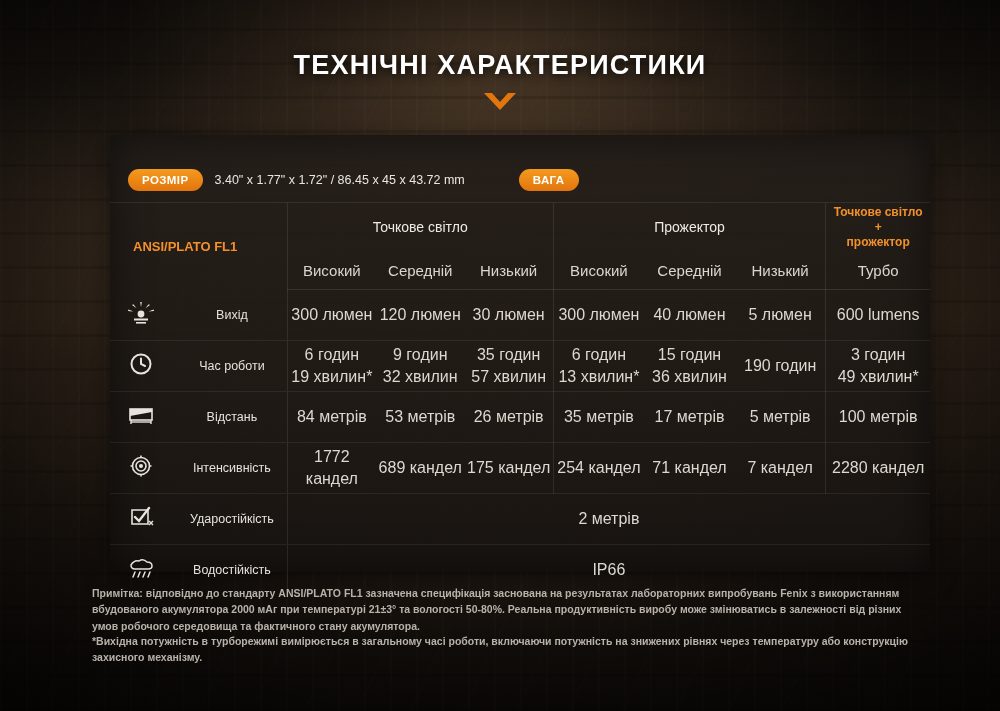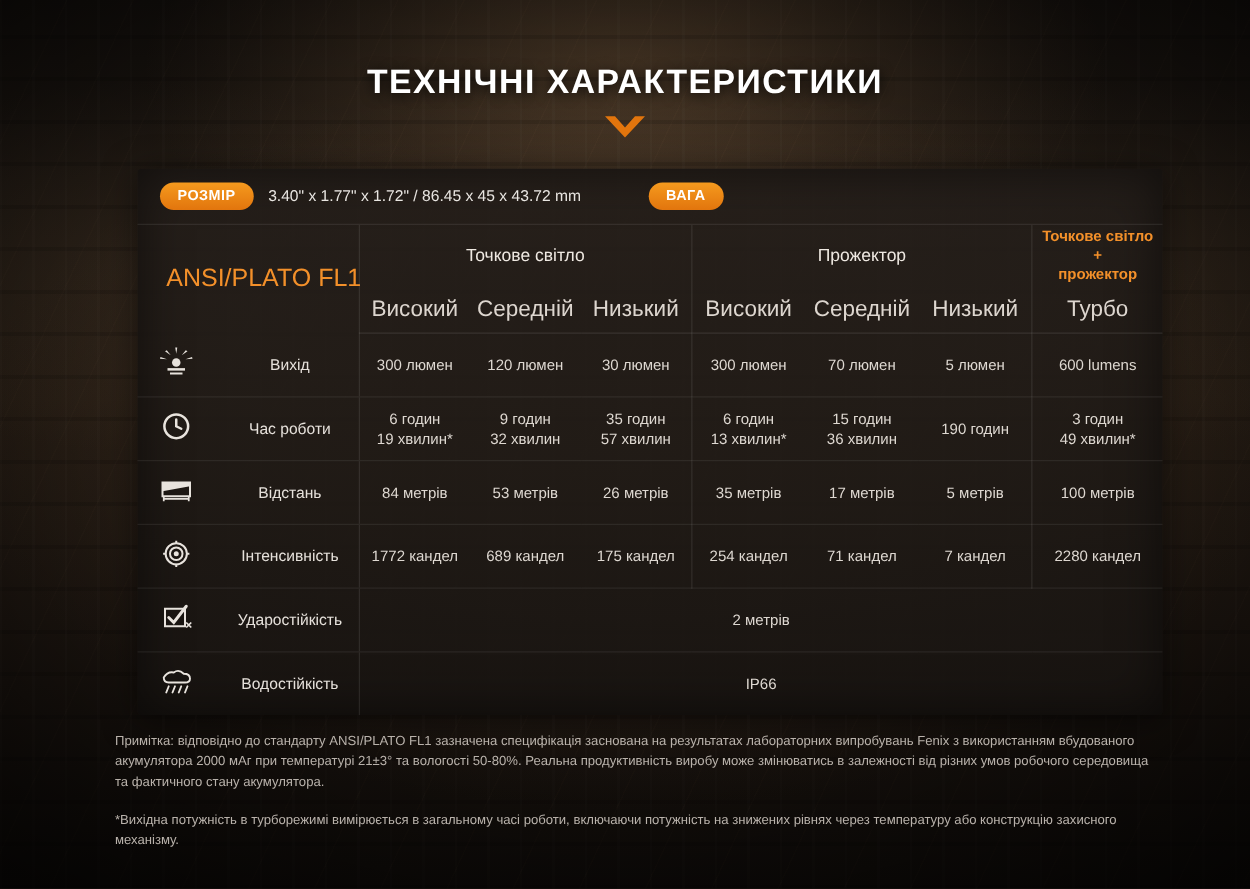--- a/index.html
+++ b/index.html
@@ -71,20 +71,21 @@
     background: linear-gradient(180deg, rgba(36,30,26,0.90) 0%, rgba(30,25,21,0.90) 55%, rgba(24,20,17,0.92) 100%);
     border-radius: 3px;
     box-shadow: 0 0 40px rgba(0,0,0,0.55) inset, 0 4px 26px rgba(0,0,0,0.5);
   }
   .toprow {
     display: flex;
     align-items: center;
     height: 44px;
     padding: 0 18px;
     border-bottom: 1px solid rgba(255,255,255,0.08);
+    margin-top: 23px;
   }
   .pill {
     display: inline-flex;
     align-items: center;
     justify-content: center;
     height: 22px;
     padding: 0 14px;
     border-radius: 11px;
     background: linear-gradient(180deg, #f59a1e, #e2750d);
     color: #ffffff;
@@ -120,63 +121,64 @@
   .grp.two {
     color: #f3902a;
     font-size: 12px;
     line-height: 1.25;
     font-weight: bold;
   }
   .sep-l { border-left: 1px solid rgba(255,255,255,0.09); }
   .sep-r { border-right: 1px solid rgba(255,255,255,0.09); }
   .ansi {
     color: #f3902a;
-    font-size: 20px;
-    font-weight: normal;
-    text-align: center;
+    font-size: 13px;
+    font-weight: bold;
+    text-align: left;
     padding-left: 22px;
     white-space: nowrap;
   }
   .lvl {
     color: #ddd6cf;
-    font-size: 18px;
+    font-size: 15px;
     height: 36px;
     border-bottom: 1px solid rgba(255,255,255,0.10);
   }
   .rowlabel {
     text-align: left;
     color: #e6e1db;
     font-size: 12.5px;
     padding-left: 6px;
     white-space: nowrap;
   }
   .cell {
     color: #ded8d1;
-    font-size: 12px;
+    font-size: 16px;
     height: 48px;
     line-height: 1.35;
   }
   tr.datarow td { border-bottom: 1px solid rgba(255,255,255,0.07); }
   tr.datarow:last-child td { border-bottom: none; }
   .iconcell {
     width: 56px;
     text-align: center;
   }
   .ico { display: inline-block; width: 28px; height: 24px; }
   .note {
     position: absolute;
     left: 92px;
     width: 836px;
     color: #b9b2ab;
     font-size: 10.5px;
     line-height: 1.55;
     text-align: left;
+    font-weight: bold;
   }
   .note1 { top: 585px; }
-  .note2 { top: 648px; }
+  .note2 { top: 633px; }
 </style>
 </head>
 <body>
 
 <div class="page">
   <div class="tex"></div>
   <div class="vig"></div>
 
   <div class="title">ТЕХНІЧНІ ХАРАКТЕРИСТИКИ</div>
 
@@ -245,21 +247,21 @@
                 <rect x="7" y="17.5" width="14" height="2" fill="#e8e3dd"></rect>
                 <rect x="9" y="21" width="10" height="1.6" fill="#e8e3dd"></rect>
               </svg>
             </span>
           </td>
           <td class="rowlabel">Вихід</td>
           <td class="cell sep-l">300 люмен</td>
           <td class="cell">120 люмен</td>
           <td class="cell sep-r">30 люмен</td>
           <td class="cell">300 люмен</td>
-          <td class="cell">70 люмен</td>
+          <td class="cell">40 люмен</td>
           <td class="cell sep-r">5 люмен</td>
           <td class="cell">600 lumens</td>
         </tr>
 
         <tr class="datarow">
           <td class="iconcell">
             <span class="ico">
               <svg width="28" height="24" viewBox="0 0 28 24">
                 <circle cx="14" cy="12" r="9.5" fill="none" stroke="#e8e3dd" stroke-width="2"></circle>
                 <path d="M14 6.5 L14 12 L18 14" fill="none" stroke="#e8e3dd" stroke-width="2" stroke-linecap="round"></path>

